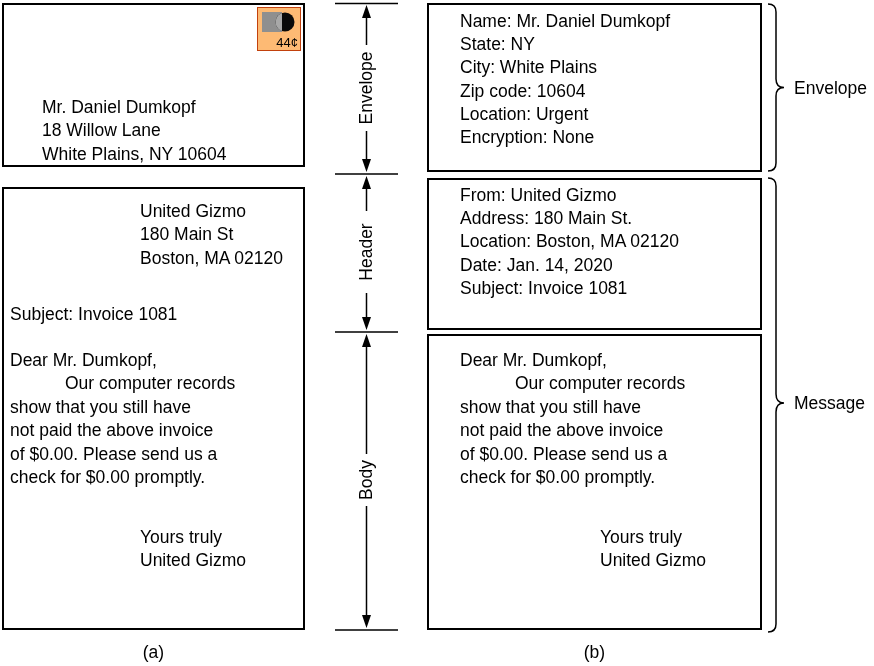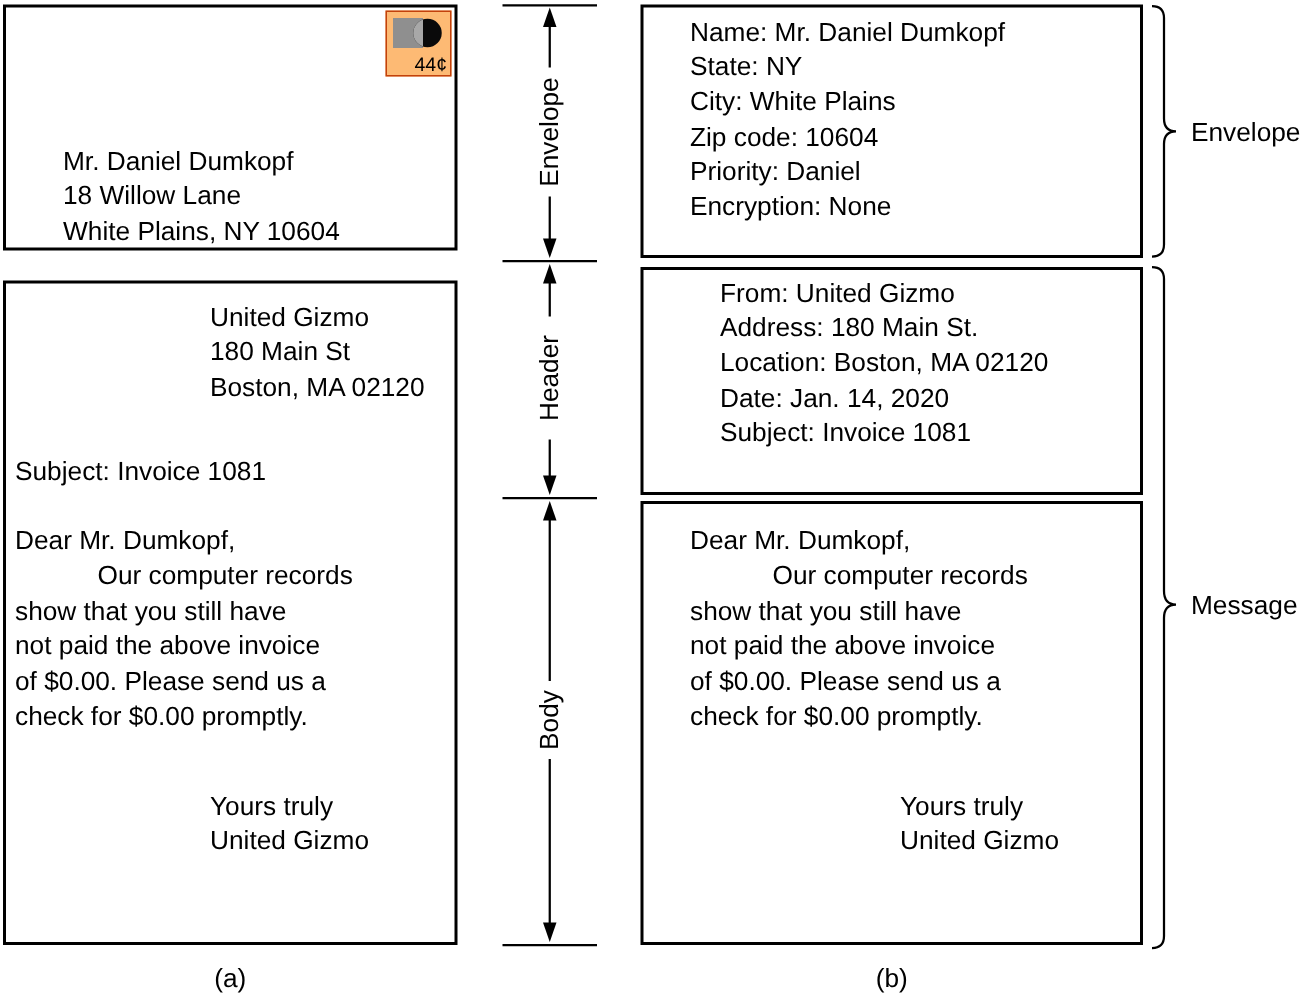--- a/index.html
+++ b/index.html
@@ -29,21 +29,21 @@
   .fields .ln { line-height:23.2px; }
   .indent { padding-left:55px; }
 
   #postal-address { left:38px;  top:61px;  line-height:24px;margin-top:30px; }
   #postal-sender  { left:136px; top:11px; }
   #postal-subject { left:6px;   top:114px; }
   #postal-body    { left:6px;   top:160px; }
   #postal-closing { left:136px; top:337px; }
 
   #email-env-fields { left:31px; top:5px; }
-  #email-hdr-fields { left:31px; top:4px;margin-left:20px; }
+  #email-hdr-fields { left:31px; top:4px; }
   #email-body-text  { left:31px; top:13px; }
   #email-closing    { left:171px; top:190px; }
 
   .caption { position:absolute; top:642px; text-align:center; }
   #caption-a { left:2px;   width:303px; }
   #caption-b { left:427px; width:335px; }
 
   .overlay { position:absolute; left:0; top:0; pointer-events:none; }
 
   .rot {
@@ -104,21 +104,21 @@
       <div class="ln">United Gizmo</div>
     </div>
   </div>
 
   <div class="box" id="email-env-box">
     <div class="txt fields" id="email-env-fields">
       <div class="ln">Name: Mr. Daniel Dumkopf</div>
       <div class="ln">State: NY</div>
       <div class="ln">City: White Plains</div>
       <div class="ln">Zip code: 10604</div>
-      <div class="ln">Priority: Daniel</div>
+      <div class="ln">Location: Urgent</div>
       <div class="ln">Encryption: None</div>
     </div>
   </div>
 
   <div class="box" id="email-hdr-box">
     <div class="txt fields" id="email-hdr-fields">
       <div class="ln">From: United Gizmo</div>
       <div class="ln">Address: 180 Main St.</div>
       <div class="ln">Location: Boston, MA 02120</div>
       <div class="ln">Date: Jan. 14, 2020</div>

